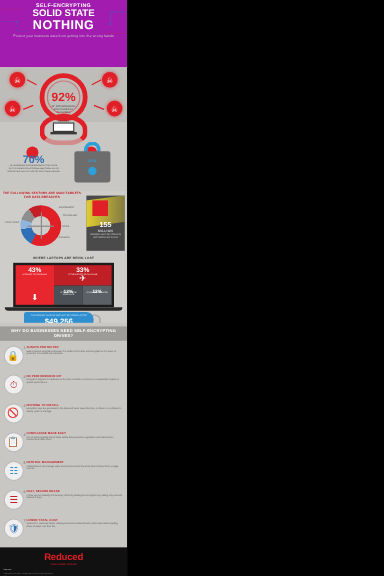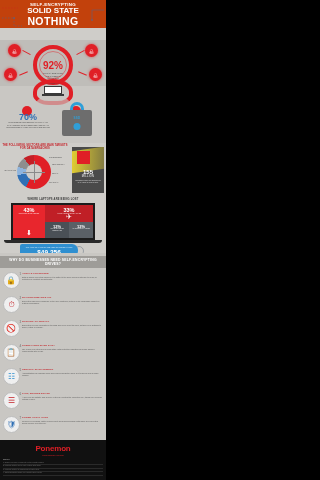--- a/index.html
+++ b/index.html
@@ -1,29 +1,29 @@
 <!DOCTYPE html>
 <html><head>
 <meta charset="utf-8">
 <style>
   html,body{margin:0;padding:0;background:#000;}
   body{width:106px;height:480px;overflow:hidden;font-family:"Liberation Sans",sans-serif;}
   .page{position:relative;width:106px;height:480px;background:#cfcdc9;overflow:hidden;}
 
   
-  .hero{position:relative;height:28px;background:#c2410c;overflow:hidden;}
+  .hero{position:relative;height:56px;background:#a21caf;overflow:hidden;}
   .hero .circuit{position:absolute;inset:0;opacity:.55;}
   .hero-txt{position:absolute;left:0;right:0;top:2px;text-align:center;}
   .h-l1{font-size:4.4px;letter-spacing:.3px;color:#fff;font-weight:bold;line-height:5px;}
   .h-l2{font-size:8px;letter-spacing:0px;color:#fff;font-weight:bold;line-height:8.5px;}
   .h-l3{font-size:10.5px;letter-spacing:.4px;color:#fff;font-weight:bold;line-height:11px;}
   .h-sub{font-size:2.9px;color:#c9c9c9;line-height:4px;margin-top:1.5px;letter-spacing:.1px;}
 
   
-  .s92{position:relative;height:46px;background:#bfbdb9;margin-top:12px;}
+  .s92{position:relative;height:46px;background:#bfbdb9;}
   .ring{position:absolute;left:33px;top:5px;width:40px;height:40px;border-radius:50%;
         border:4px solid #e01f26;background:#bfbdb9;box-sizing:border-box;}
   .ring:after{content:"";position:absolute;left:2px;top:2px;right:2px;bottom:2px;border-radius:50%;
         border:1.5px solid rgba(224,31,38,.45);}
   .ring-num{position:absolute;left:0;right:0;top:11px;text-align:center;font-size:10px;font-weight:bold;color:#e01f26;}
   .ring-cap{position:absolute;left:5px;right:5px;top:23px;text-align:center;font-size:2px;color:#4a4a4a;line-height:2.6px;}
   .node{position:absolute;width:13px;height:13px;border-radius:50%;background:#e01f26;box-shadow:0 0 3px rgba(224,31,38,.7);}
   .node i{position:absolute;left:50%;top:50%;transform:translate(-50%,-50%);font-style:normal;font-size:6px;color:#fff;}
   .n1{left:8px;top:4px;} .n2{left:85px;top:4px;} .n3{left:4px;top:28px;} .n4{left:89px;top:28px;}
   .arrow{position:absolute;width:9px;height:1px;background:#e01f26;}
@@ -281,21 +281,21 @@
       <div class="ico">
           <i style="color:#2f6fb5">🛡</i>
         </div>
       <div class="it-n">7</div>
       <div class="it-t">LOWER TOTAL COST</div>
       <div class="it-b">Reduced IT overhead, faster redeployment and avoided breach costs make self-encrypting drives cheaper over their life.</div>
     </div>
   </div>
 
   <div class="foot">
-    <div class="brand">Ponemon</div>
+    <div class="brand">Reduced</div>
     <div class="brand-sub">www.sandisk.com/ssd</div>
     <div class="src">
       <b>Sources:</b>
       <div>1. Breach Level Index, records lost or stolen in data breaches</div>
       <div>2. Ponemon Institute, cost of a lost or stolen laptop study</div>
       <div>3. Ponemon Institute, the billion dollar lost laptop study</div>
       <div>4. Trusted Computing Group, self-encrypting drive benefits</div>
     </div>
   </div>
 

